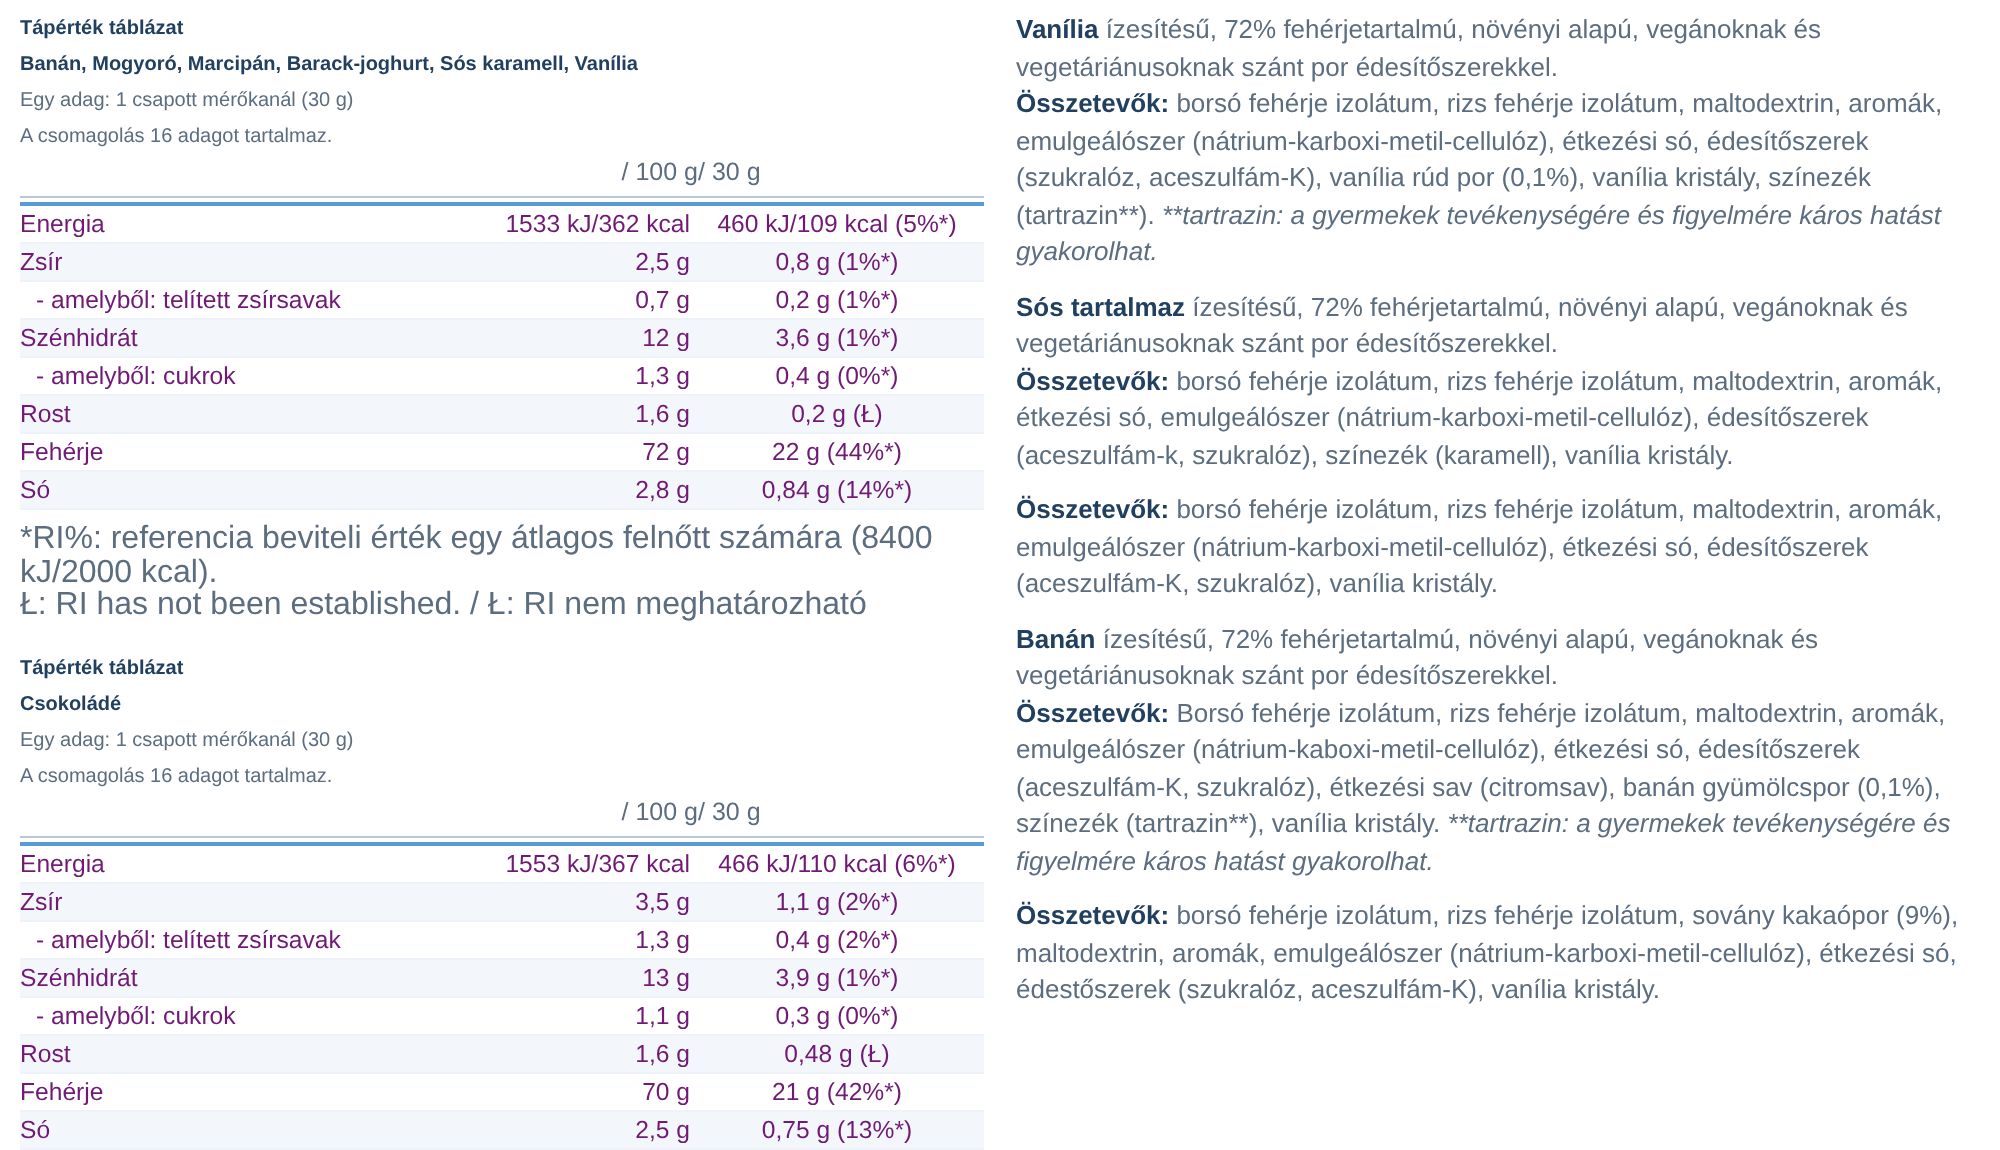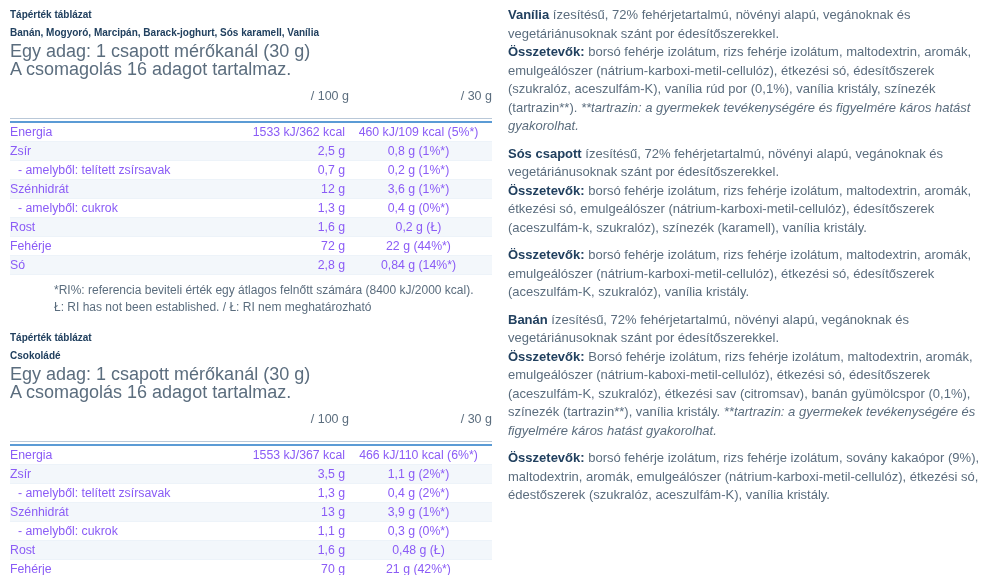--- a/index.html
+++ b/index.html
@@ -10,44 +10,44 @@
     color: #5b6d7e;
     display: flex;
   }
   .left-pane { width: 500px; padding: 6px 8px 0 10px; }
   .right-pane { flex: 1; padding: 6px 0 0 8px; font-size: 13px; line-height: 18.5px; }
 
   
   .ntable-block { }
   .ntable-block + .ntable-block { margin-top: 14px; }
   .bt { font-weight: bold; color: #21405f; font-size: 10px; line-height: 18px; }
-  .meta { font-size: 18px; line-height: 18px; color: #5b6d7e; }
+  .meta { font-size: 10px; line-height: 18px; color: #5b6d7e; }
 
   .cols {
-    display: flex; width: 482px; margin-top: 12px;
+    display: flex; width: 482px; margin-top: 2px;
     font-size: 12.5px; line-height: 12px; color: #5b6d7e;
-    padding-bottom: 16px; border-bottom: 1px solid #b9c8d8;
+    padding-bottom: 6px; border-bottom: 1px solid #b9c8d8;
   }
   .cols .spacer { flex: 1; }
   .cols .h100 { width: 110px; text-align: right; }
-  .cols .h30 { width: 143px; text-align: right; }
+  .cols .h30 { width: 143px; text-align: left; }
 
   table.ntable {
     width: 482px; border-collapse: collapse; table-layout: fixed;
     margin-top: 2px; border-top: 2px solid #5b9bd5;
-    font-size: 12.3px; color: #8b5cf6;
+    font-size: 12.3px; color: #701a75;
   }
   table.ntable td { padding: 2px 0; line-height: 14px; border-bottom: 1px solid #edf3f9; }
   table.ntable tr:nth-child(even) td { background: #f3f7fb; }
   td.lbl { padding-left: 2px; }
   tr.sub td.lbl { padding-left: 8px; }
   td.v100 { width: 110px; text-align: right; margin-top: 20px; }
   td.v30 { width: 147px; text-align: center; }
 
-  .fn { font-size: 12px; line-height: 16.5px; color: #5b6d7e; margin-left: 44px; }
+  .fn { font-size: 16px; line-height: 16.5px; color: #5b6d7e; }
   .fn.first { margin-top: 7px; }
 
   
   .flavor { margin: 0 0 9px 0; }
   .flavor b { color: #21405f; }
   .flavor i { font-style: italic; }
 </style>
 </head>
 <body>
 
@@ -178,21 +178,21 @@
 </div>
 
 <div class="right-pane">
 
   <div class="flavor">
     <div><b>Vanília</b><span> ízesítésű, 72% fehérjetartalmú, növényi alapú, vegánoknak és vegetáriánusoknak szánt por édesítőszerekkel.</span></div>
     <div><b>Összetevők:</b><span> borsó fehérje izolátum, rizs fehérje izolátum, maltodextrin, aromák, emulgeálószer (nátrium-karboxi-metil-cellulóz), étkezési só, édesítőszerek (szukralóz, aceszulfám-K), vanília rúd por (0,1%), vanília kristály, színezék (tartrazin**).</span><i> **tartrazin: a gyermekek tevékenységére és figyelmére káros hatást gyakorolhat.</i></div>
   </div>
 
   <div class="flavor">
-    <div><b>Sós csapott</b><span> ízesítésű, 72% fehérjetartalmú, növényi alapú, vegánoknak és vegetáriánusoknak szánt por édesítőszerekkel.</span></div>
+    <div><b>Sós tartalmaz</b><span> ízesítésű, 72% fehérjetartalmú, növényi alapú, vegánoknak és vegetáriánusoknak szánt por édesítőszerekkel.</span></div>
     <div><b>Összetevők:</b><span> borsó fehérje izolátum, rizs fehérje izolátum, maltodextrin, aromák, étkezési só, emulgeálószer (nátrium-karboxi-metil-cellulóz), édesítőszerek (aceszulfám-k, szukralóz), színezék (karamell), vanília kristály.</span><i></i></div>
   </div>
 
   <div class="flavor">
     <div><b>Összetevők:</b><span> borsó fehérje izolátum, rizs fehérje izolátum, maltodextrin, aromák, emulgeálószer (nátrium-karboxi-metil-cellulóz), étkezési só, édesítőszerek (aceszulfám-K, szukralóz), vanília kristály.</span><i></i></div>
   </div>
 
   <div class="flavor">
     <div><b>Banán</b><span> ízesítésű, 72% fehérjetartalmú, növényi alapú, vegánoknak és vegetáriánusoknak szánt por édesítőszerekkel.</span></div>
     <div><b>Összetevők:</b><span> Borsó fehérje izolátum, rizs fehérje izolátum, maltodextrin, aromák, emulgeálószer (nátrium-kaboxi-metil-cellulóz), étkezési só, édesítőszerek (aceszulfám-K, szukralóz), étkezési sav (citromsav), banán gyümölcspor (0,1%), színezék (tartrazin**), vanília kristály.</span><i> **tartrazin: a gyermekek tevékenységére és figyelmére káros hatást gyakorolhat.</i></div>

